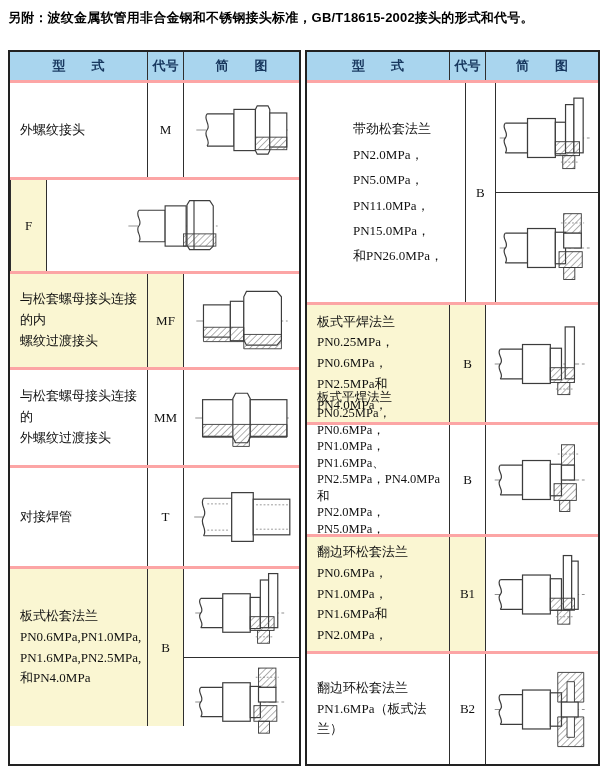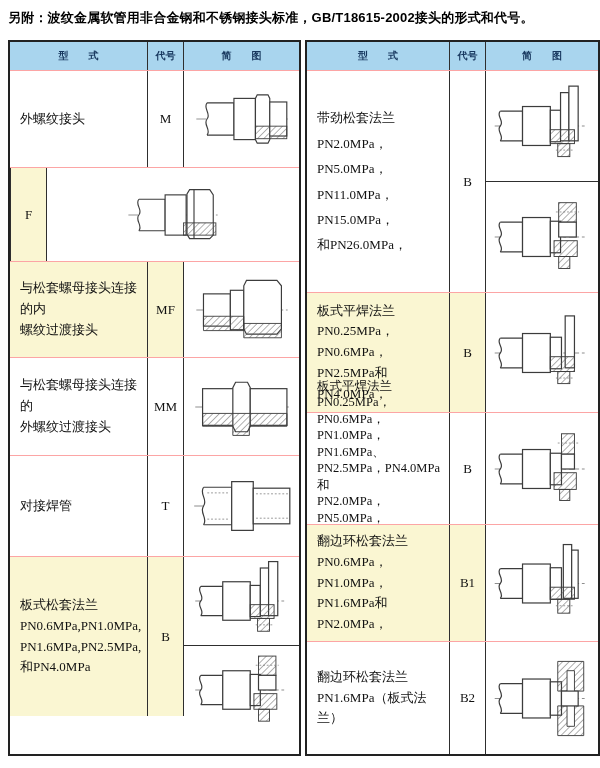--- a/index.html
+++ b/index.html
@@ -1,38 +1,38 @@
 <!DOCTYPE html>
 <html><head>
 <meta charset="utf-8">
 <style>
   * { margin:0; padding:0; box-sizing:border-box; }
   html,body { width:600px; background:#fff; font-family:"Liberation Sans", sans-serif; color:#111; }
   .page { width:600px; height:768px; background:#fff; overflow:hidden; }
-  .doc-title { font-size:13px; font-weight:bold; color:#000; padding:9px 4px 13px 8px; letter-spacing:.2px; }
+  .doc-title { font-size:13px; font-weight:bold; color:#000; padding:9px 4px 23px 8px; letter-spacing:.2px; }
   .tables { display:flex; gap:4px; padding-left:8px; }
   .tbl { border:2px solid #222; display:flex; flex-direction:column; background:#fff; }
   .tbl-left { width:293px; }
   .tbl-right { width:295px; }
   .hdr { display:flex; height:28px; background:#a9d5ee; }
-  .hdr .hc { display:flex; align-items:center; justify-content:center; font-size:10px; font-weight:bold; color:#17375e; }
-  .row { display:flex; border-top:1px solid #fca5a5; }
+  .hdr .hc { display:flex; align-items:center; justify-content:center; font-size:13px; font-weight:bold; color:#17375e; }
+  .row { display:flex; border-top:3px solid #fca5a5; }
   .c-type { display:flex; flex-direction:column; justify-content:center; padding:4px 4px 4px 10px;
             font-family:"Liberation Serif", serif; font-size:13px; line-height:1.6; }
   .c-code { border-left:1px solid #2e2e2e; display:flex; align-items:center; justify-content:center;
             font-family:"Liberation Serif", serif; font-size:13px; }
   .c-diag { flex:1; border-left:1px solid #2e2e2e; display:flex; flex-direction:column; background:#fff; }
   .tbl-left .c-type { width:137px; }
   .tbl-left .c-code { width:36px; }
   .tbl-right .c-type { width:142px; }
   .tbl-right .c-code { width:36px; }
   .hl .c-type, .hl .c-code { background:#faf6d2; }
   .diag-cell { flex:1; display:flex; align-items:center; justify-content:center; }
   .diag-cell + .diag-cell { border-top:1px solid #2e2e2e; }
-  .loose { line-height:1.95; }
+  .loose { line-height:1.95;margin-left:36px; }
   .tight { line-height:1.32; font-size:12.5px; }
   svg .fl { fill:#fff; stroke:#3c3c3c; stroke-width:1.3; }
   svg .ln { fill:none; stroke:#3c3c3c; stroke-width:1.3; }
   svg .hs { stroke:#3c3c3c; stroke-width:1; }
   svg .cl { stroke:#666; stroke-width:.8; stroke-dasharray:11 3 3 3; }
   svg .dt { stroke:#777; stroke-width:.8; stroke-dasharray:2 2; }
 </style>
 </head>
 <body>
 

